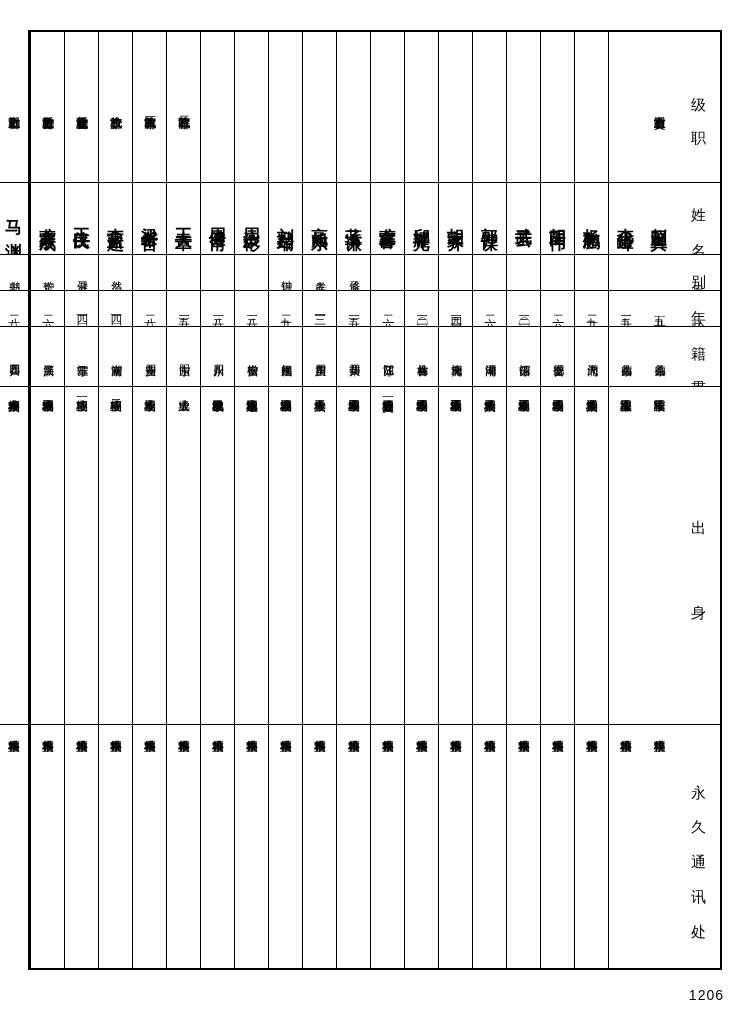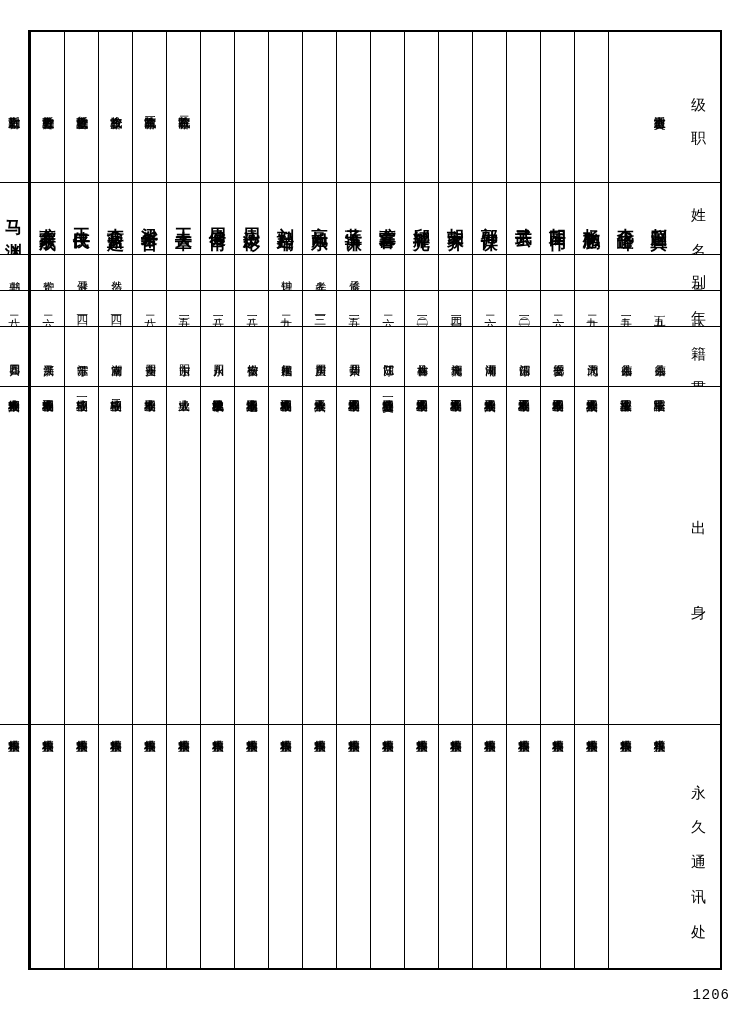--- a/index.html
+++ b/index.html
@@ -101,23 +101,23 @@
   .origin .vtext { font-size: 11.5px; letter-spacing: 0px; align-self: flex-start; }
   .contact .vtext{ font-size: 11.5px; letter-spacing: 0px; align-self: flex-start; }
 
   .origin, .contact { align-items: flex-start; }
   .origin .vtext, .contact .vtext { padding-top: 2px; }
 
   .contact .vtext { padding-top: 4px; }
 
   .page-number {
     position: absolute;
-    right: 20px;
+    right: 26px;
     bottom: 16px;
-    font-family: Liberation Mono, monospace;
+    font-family: Liberation Sans, sans-serif;
     font-size: 14px;
     letter-spacing: 1px;
     margin-top: 36px;
   }
 </style>
 </head>
 <body>
 
 <div id="page">
 

